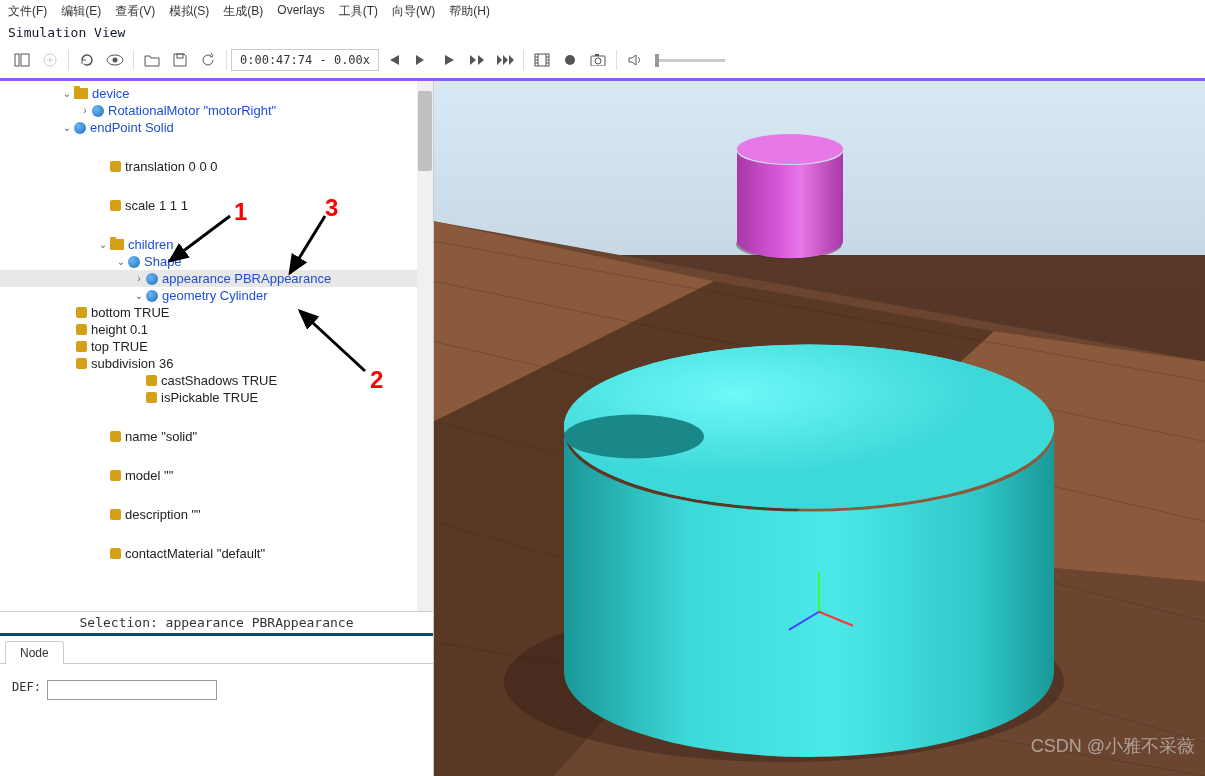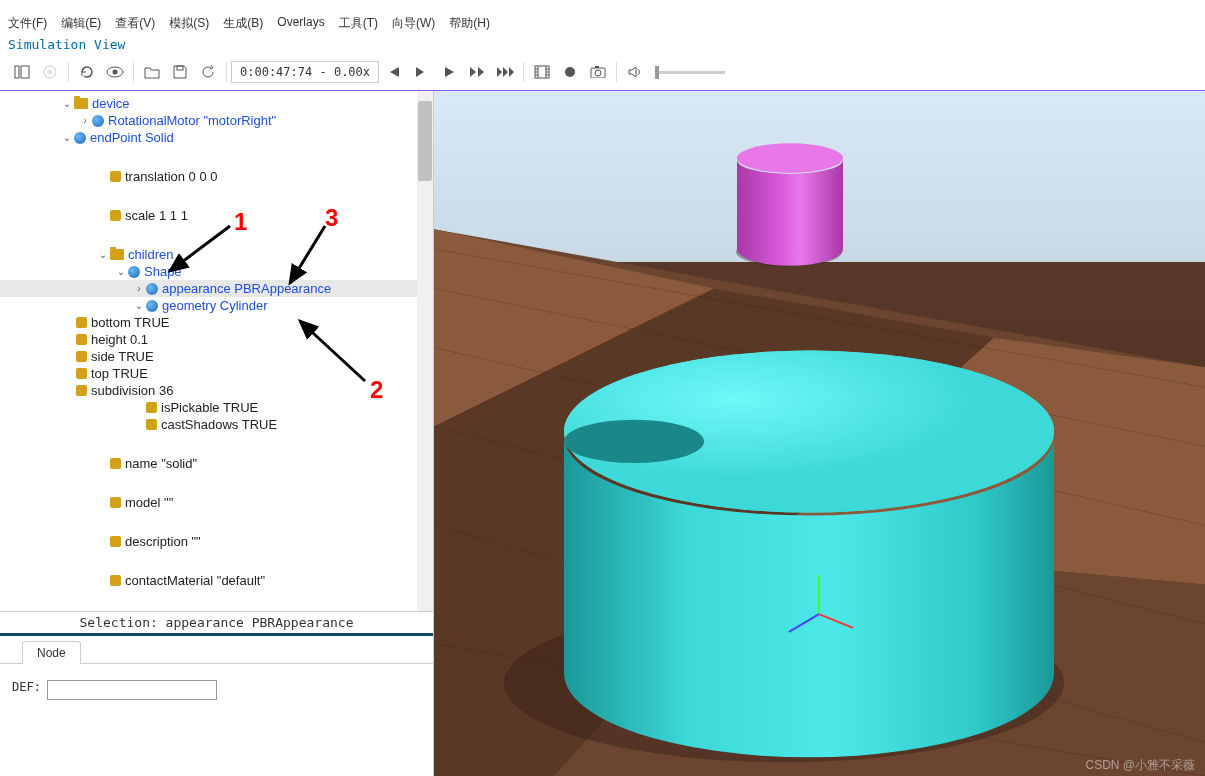--- a/index.html
+++ b/index.html
@@ -1,23 +1,23 @@
 <!DOCTYPE html>
 <html><head>
 <meta charset="utf-8">
 <style>
 * { box-sizing: border-box; margin: 0; padding: 0; }
 body { font-family: "SimSun", "Microsoft YaHei", sans-serif; font-size: 12px; background: #fff; color: #333; width: 1205px; height: 776px; overflow: hidden; display: flex; flex-direction: column; }
 
 .menubar { display: flex; gap: 14px; padding: 3px 8px; background: #fff; }
-.menubar span { cursor: pointer; margin-top: 12px; }
-
-.sim-label { padding: 2px 8px; font-family: monospace; font-size: 13px; color: #0369a1; }
-
-.toolbar { display: flex; align-items: center; padding: 4px 8px; border-bottom: 1px solid #8b5cf6; }
+.menubar span { cursor: pointer; }
+
+.sim-label { padding: 2px 8px; font-family: monospace; font-size: 13px; color: #0f172a; }
+
+.toolbar { display: flex; align-items: center; padding: 4px 8px; border-bottom: 3px solid #8b5cf6; }
 .tb-btn { width: 28px; height: 28px; display: flex; align-items: center; justify-content: center; cursor: pointer; color: #444; }
 .tb-btn.disabled { color: #ccc; }
 .tb-sep { width: 1px; height: 20px; background: #ddd; margin: 0 4px; }
 .time-box { border: 1px solid #ccc; padding: 3px 8px; font-family: monospace; font-size: 12px; color: #333; background: #fff; }
 .vol-slider { width: 70px; height: 3px; background: #ccc; position: relative; margin-left: 6px; }
 .vol-slider::before { content: ''; position: absolute; left: 0; top: -5px; width: 4px; height: 13px; background: #999; }
 
 .main { flex: 1; display: flex; overflow: hidden; }
 .left-pane { width: 434px; display: flex; flex-direction: column; border-right: 1px solid #ccc; }
 .tree-wrap { flex: 1; overflow-y: auto; position: relative; border-bottom: 1px solid #ccc; }
@@ -39,31 +39,31 @@
 .ind3 { padding-left: 96px; margin-top: 22px; }
 .ind4 { padding-left: 114px; }
 .ind5 { padding-left: 132px; }
 .ind6 { padding-left: 62px; }
 
 .tree-scrollbar { position: absolute; right: 0; top: 0; width: 16px; height: 100%; background: #f0f0f0; }
 .tree-scrollbar-thumb { position: absolute; width: 14px; left: 1px; background: #c0c0c0; border-radius: 2px; }
 
 .selection-bar { padding: 3px 8px; font-family: monospace; font-size: 13px; text-align: center; border-bottom: 3px solid #0c4a6e; }
 .node-panel { flex: 0 0 140px; padding: 0; }
-.tab { display: inline-block; padding: 4px 14px; border: 1px solid #ccc; border-bottom: none; border-radius: 3px 3px 0 0; margin-left: 22px; margin-top: 4px; font-size: 12px; background: #fff; position: relative; top: 1px; }
+.tab { display: inline-block; padding: 4px 14px; border: 1px solid #ccc; border-bottom: none; border-radius: 3px 3px 0 0; margin-left: 5px; margin-top: 4px; font-size: 12px; background: #fff; position: relative; top: 1px; }
 .tab-body { border-top: 1px solid #ccc; padding: 16px 12px; font-family: monospace; }
 .def-row { display: flex; align-items: flex-start; gap: 6px; }
 .def-input { border: 1px solid #999; width: 170px; height: 20px; padding: 0 4px; }
 
 .viewport { flex: 1; position: relative; background: linear-gradient(to bottom, #d8e8f5 0%, #c8d8e5 25%, #583828 25%, #4a3020 100%); overflow: hidden; }
 
 .annot { position: absolute; color: #ff0000; font-size: 24px; font-weight: bold; pointer-events: none; z-index: 20; }
 .arrow { position: absolute; pointer-events: none; z-index: 19; }
 
-.watermark { position: absolute; right: 10px; bottom: 2px; color: rgba(220,220,220,0.6); font-size: 12px; }
+.watermark { position: absolute; right: 10px; bottom: 18px; color: rgba(220,220,220,0.6); font-size: 18px; }
 </style>
 </head>
 <body>
 
 <div class="menubar">
   <span>文件(F)</span>
   <span>编辑(E)</span>
   <span>查看(V)</span>
   <span>模拟(S)</span>
   <span>生成(B)</span>
@@ -228,41 +228,36 @@
             <span class="node-label black">bottom TRUE</span>
           </div>
           <div class="node ind6">
             <span class="expander none">·</span>
             <span class="icon-field"></span>
             <span class="node-label black">height 0.1</span>
           </div>
           <div class="node ind6">
             <span class="expander none">·</span>
             <span class="icon-field"></span>
-            <span class="node-label black">side TRUE</span>
+            <span class="node-label black">top TRUE</span>
           </div>
           <div class="node ind6">
             <span class="expander none">·</span>
             <span class="icon-field"></span>
-            <span class="node-label black">top TRUE</span>
-          </div>
-          <div class="node ind6">
-            <span class="expander none">·</span>
-            <span class="icon-field"></span>
             <span class="node-label black">subdivision 36</span>
           </div>
           <div class="node ind5">
             <span class="expander none">·</span>
             <span class="icon-field"></span>
+            <span class="node-label black">castShadows TRUE</span>
+          </div>
+          <div class="node ind5">
+            <span class="expander none">·</span>
+            <span class="icon-field"></span>
             <span class="node-label black">isPickable TRUE</span>
-          </div>
-          <div class="node ind5">
-            <span class="expander none">·</span>
-            <span class="icon-field"></span>
-            <span class="node-label black">castShadows TRUE</span>
           </div>
           <div class="node ind3">
             <span class="expander none">·</span>
             <span class="icon-field"></span>
             <span class="node-label black">name "solid"</span>
           </div>
           <div class="node ind3">
             <span class="expander none">·</span>
             <span class="icon-field"></span>
             <span class="node-label black">model ""</span>

